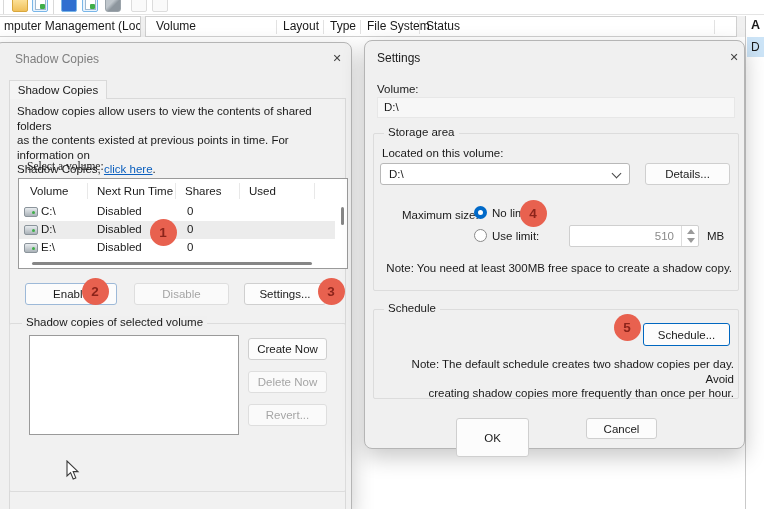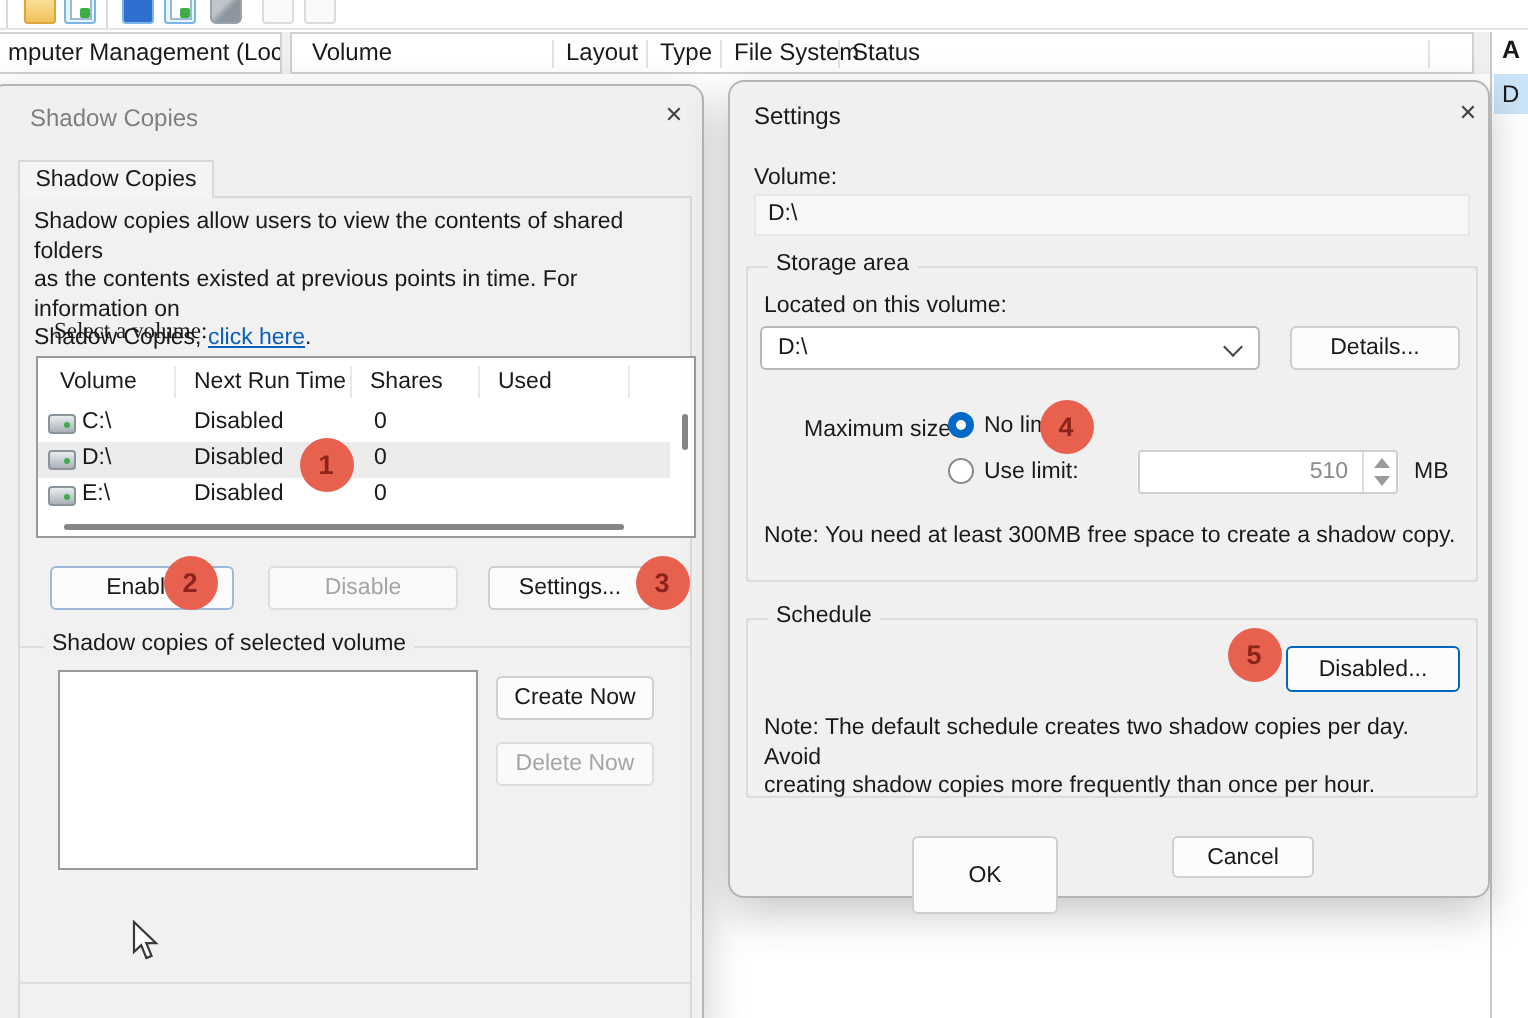--- a/index.html
+++ b/index.html
@@ -87,21 +87,21 @@
   .radio.off { border:1px solid #8a8a8a; }
   .rlabel { position:absolute; white-space:nowrap; }
 
   .spinner { position:absolute; left:203px; top:181px; width:130px; height:22px; background:#fff; border:1px solid #cfcfcf; border-radius:2px; }
   .spin-val { position:absolute; right:24px; top:4px; color:#8a8a8a; }
   .spin-btns { position:absolute; right:0; top:0; width:17px; height:20px; border-left:1px solid #dcdcdc; }
   .spin-up, .spin-dn { position:absolute; left:5px; width:0; height:0; border-left:4px solid transparent; border-right:4px solid transparent; }
   .spin-up { top:3px; border-bottom:5px solid #9a9a9a; }
   .spin-dn { bottom:3px; border-top:5px solid #9a9a9a; }
 
-  .note { position:absolute; line-height:14.5px; white-space:pre-line; }
+  .note { position:absolute; line-height:14.5px; white-space:pre-line;text-align:right; }
 
   .num-circle { position:absolute; width:27px; height:27px; border-radius:50%; background:#e8614f;
     color:#8c241b; font-weight:bold; font-size:13.5px; display:flex; align-items:center; justify-content:center; z-index:50; }
 
   .cursor { position:absolute; left:66px; top:460px; z-index:60; }
 </style>
 </head>
 <body>
 
 <div class="abs toolbar">
@@ -197,20 +197,21 @@
   <div class="btn def" style="left:30px; top:240px; width:92px; height:22px;">Enable</div>
   <div class="btn dis" style="left:139px; top:240px; width:95px; height:22px;">Disable</div>
   <div class="btn" style="left:249px; top:240px; width:82px; height:22px;">Settings...</div>
 
   <div class="groupbox" style="left:14px; top:280px; width:337px; height:169px;">
     <div class="grouplabel" style="left:12px; background:#f0f0f0;">Shadow copies of selected volume</div>
   </div>
   <div class="empty-list"></div>
   <div class="btn" style="left:253px; top:295px; width:79px; height:22px;">Create Now</div>
   <div class="btn dis" style="left:253px; top:328px; width:79px; height:22px;">Delete Now</div>
+  <div class="btn dis" style="left:253px; top:361px; width:79px; height:22px;">Revert...</div>
 </div>
 
 <div class="abs dialog settings-dlg">
   <div class="dlg-title">Settings</div>
   <div class="dlg-close">✕</div>
 
   <div class="abs" style="left:12px; top:42px;">Volume:</div>
   <div class="vol-bar">D:\</div>
 
   <div class="groupbox" style="left:8px; top:92px; width:366px; height:158px;">
@@ -235,21 +236,21 @@
         <div class="spin-dn"></div>
       </div>
     </div>
     <div class="abs" style="left:333px; top:96px;">MB</div>
 
     <div class="note" style="left:8px; top:127px; width:350px;">Note: You need at least 300MB free space to create a shadow copy.</div>
   </div>
 
   <div class="groupbox" style="left:8px; top:268px; width:366px; height:90px;padding-left:32px;">
     <div class="grouplabel" style="left:10px;">Schedule</div>
-    <div class="btn accent" style="left:269px; top:13px; width:87px; height:23px;">Disabled...</div>
+    <div class="btn accent" style="left:269px; top:13px; width:87px; height:23px;">Schedule...</div>
     <div class="note" style="left:8px; top:47px; width:352px;">Note: The default schedule creates two shadow copies per day. Avoid
 creating shadow copies more frequently than once per hour.</div>
   </div>
 
   <div class="btn" style="left:91px; top:377px; width:73px; height:39px;">OK</div>
   <div class="btn" style="left:221px; top:377px; width:71px; height:21px;">Cancel</div>
 </div>
 
 <div class="num-circle" style="left:149.5px; top:218.5px;">1</div>
 <div class="num-circle" style="left:81.5px;  top:277.5px;">2</div>

